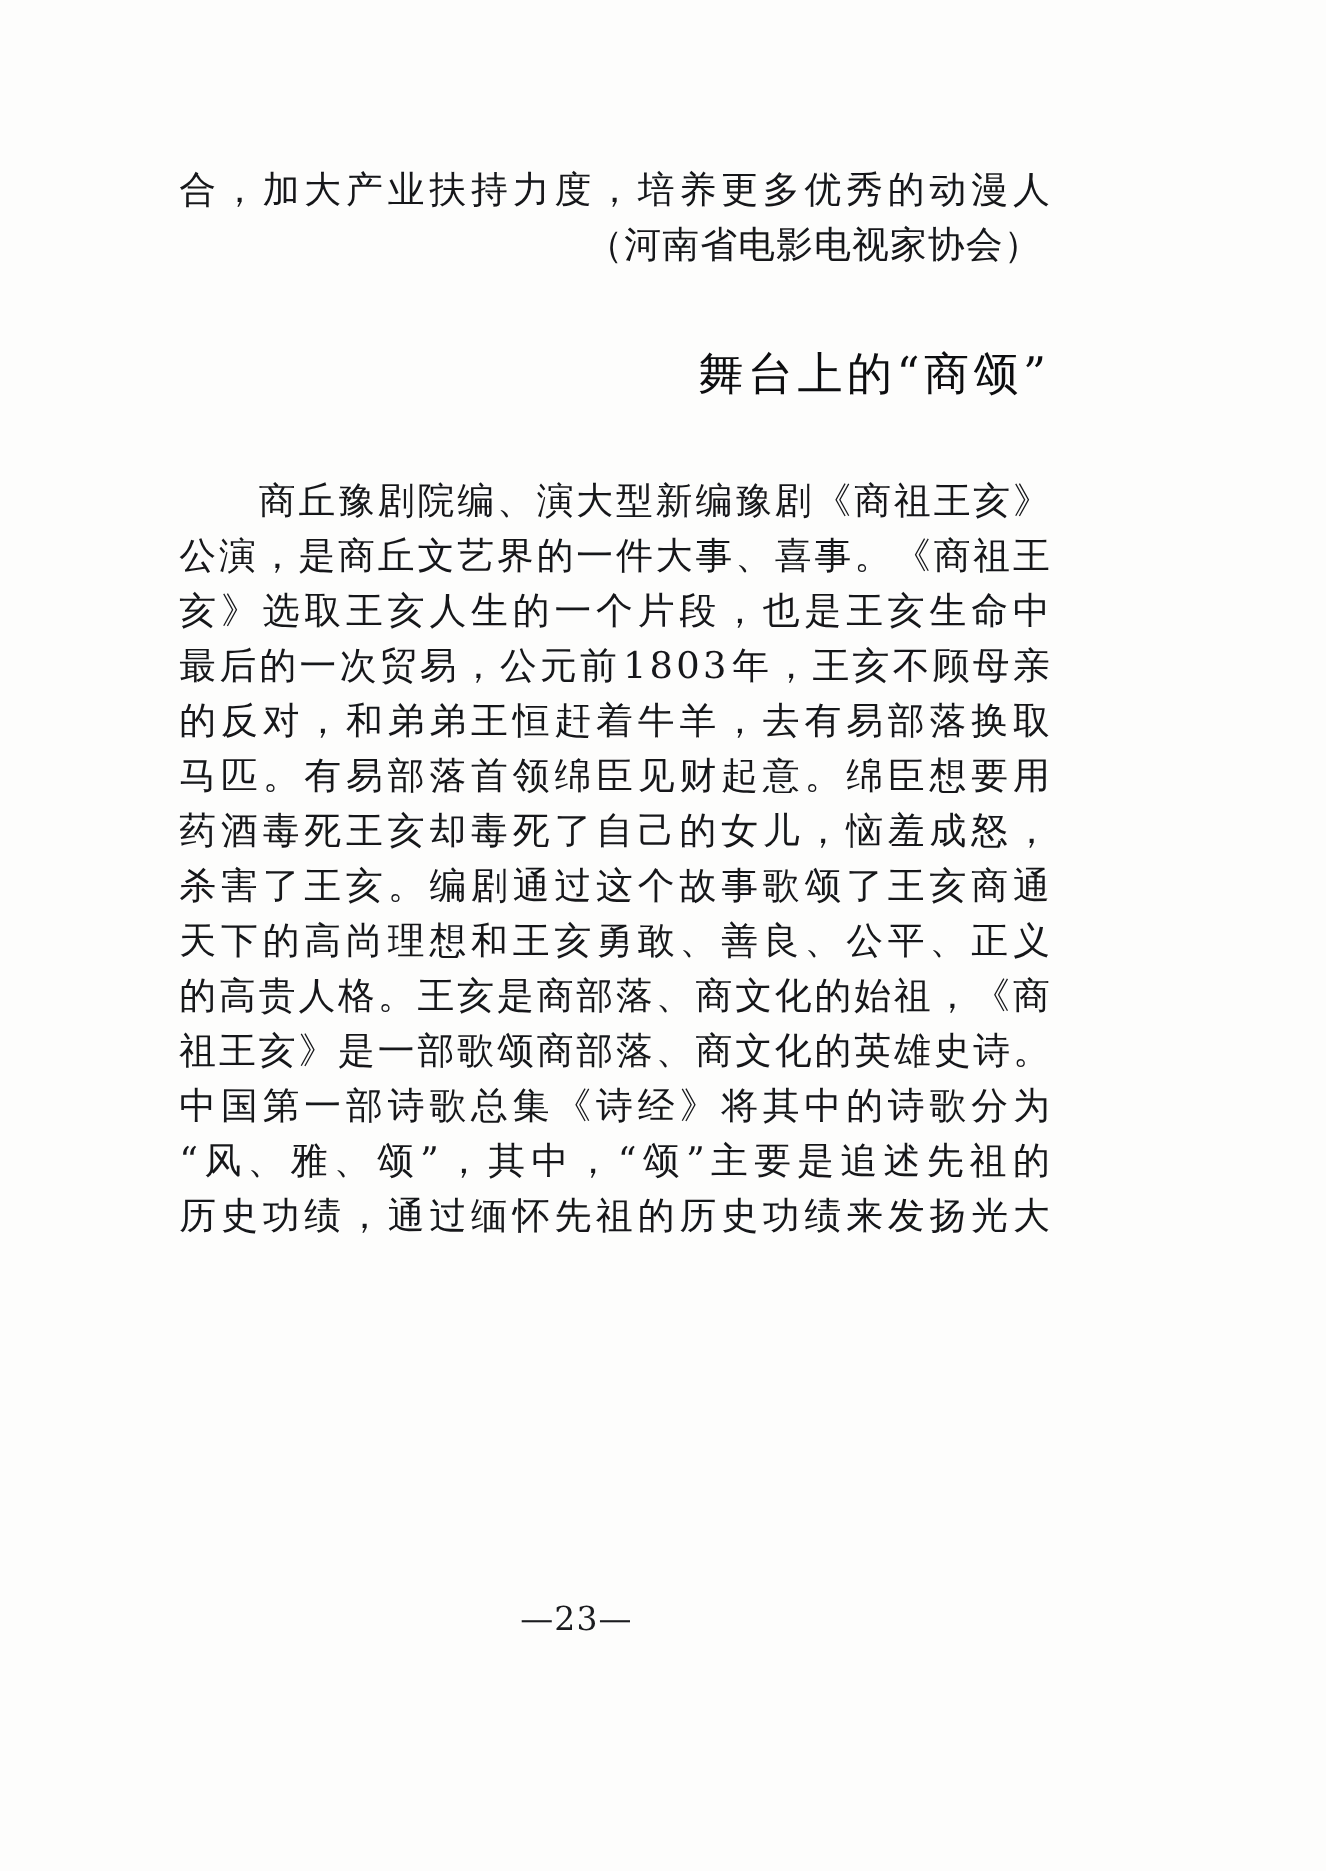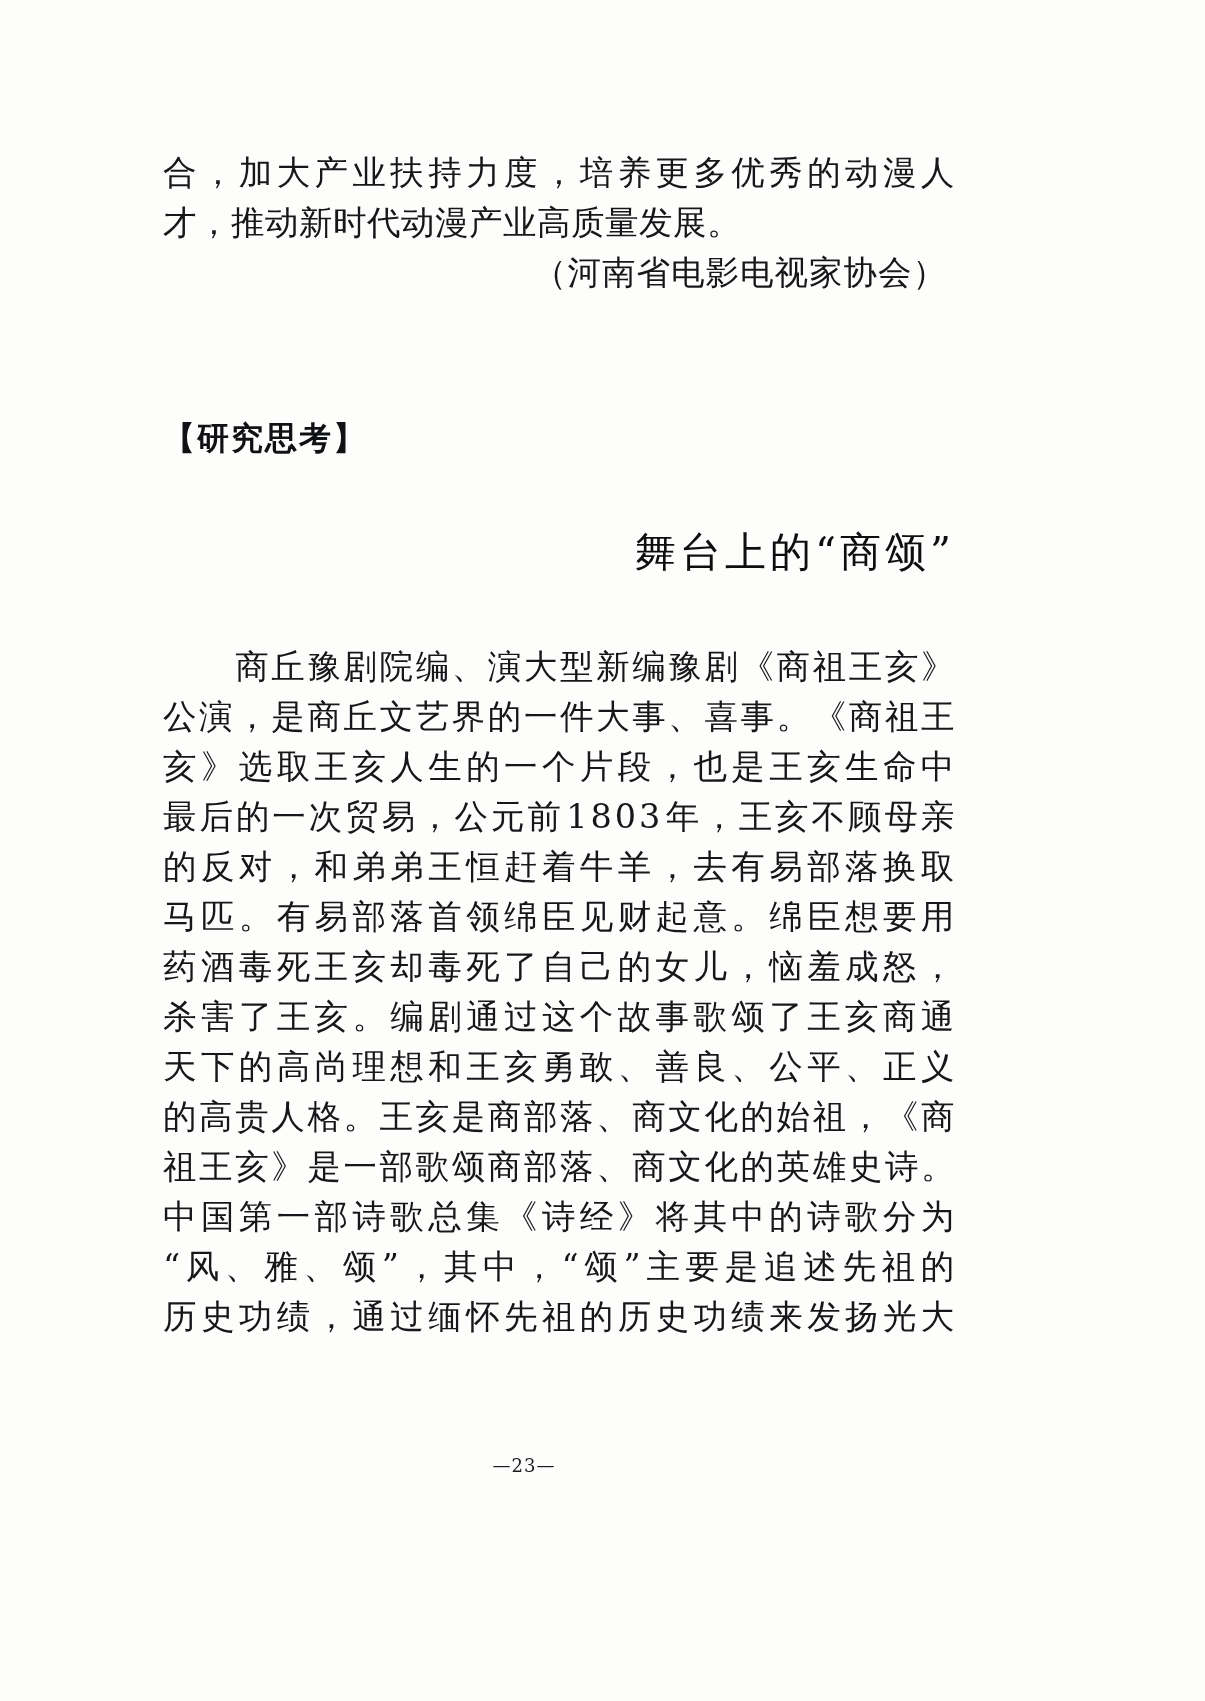--- a/index.html
+++ b/index.html
@@ -98,21 +98,21 @@
   }
 
   
   .page-number {
     position: absolute;
     left: 0;
     top: 1455px;
     width: 1048px;
     text-align: center;
     font-family: "DejaVu Serif", serif;
-    font-size: 18px;
+    font-size: 30px;
     color: #1b1c1f;
     letter-spacing: 1px;
   }
 </style>
 </head>
 <body>
 
 <div class="page">
 
   <div class="column">
@@ -134,28 +134,24 @@
           <span>养</span>
           <span>更</span>
           <span>多</span>
           <span>优</span>
           <span>秀</span>
           <span>的</span>
           <span>动</span>
           <span>漫</span>
           <span>人</span>
         </div>
-      <div class="line">
-        <span>才，推动新时代动漫产业高质量发展。</span>
-      </div>
     </div>
 
     <div class="attribution">（河南省电影电视家协会）</div>
 
-    <div class="section-marker">【研究思考】</div>
 
     <h1 class="article-title">舞台上的“商颂”</h1>
 
     <div class="body-block" id="body-block">
         <div class="line just">
           <span>　</span>
           <span>　</span>
           <span>商</span>
           <span>丘</span>
           <span>豫</span>

